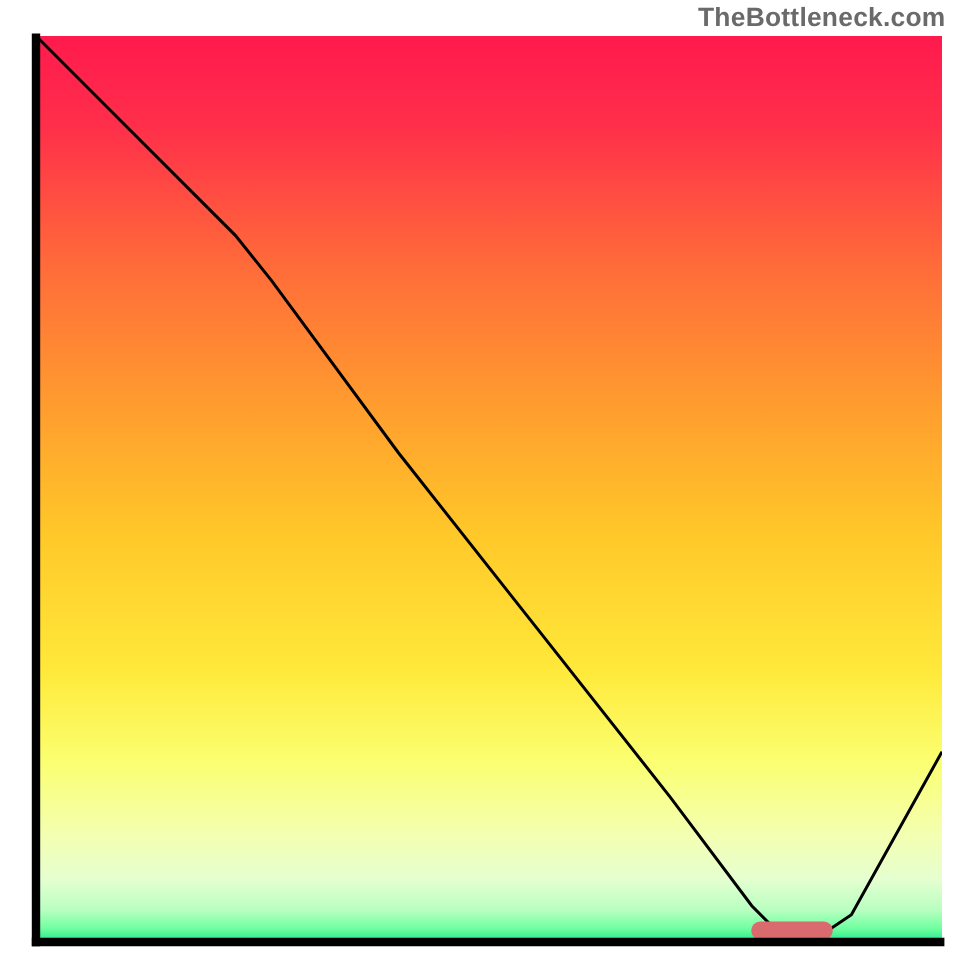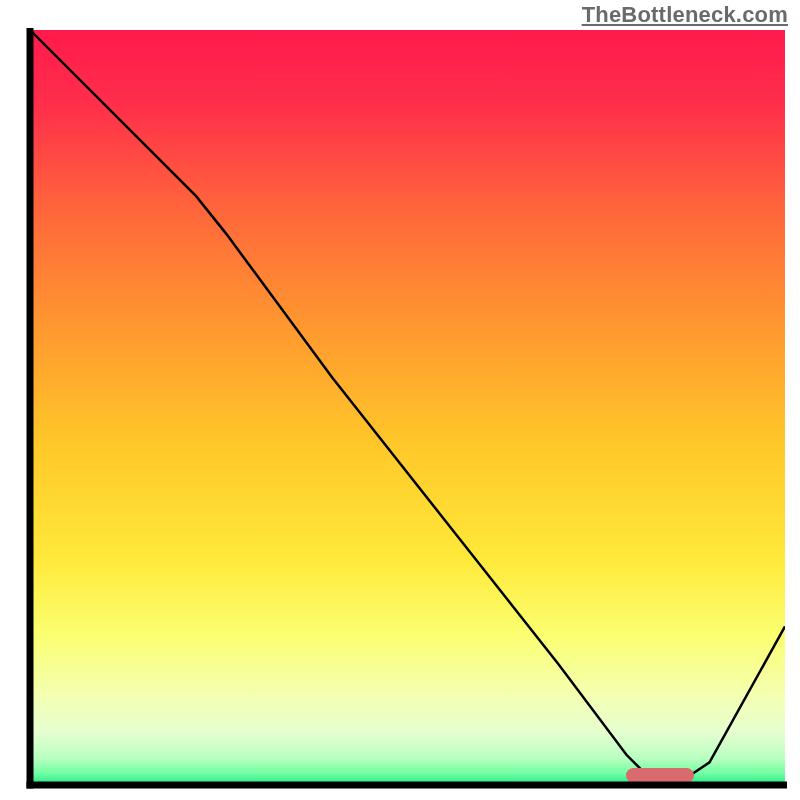--- a/index.html
+++ b/index.html
@@ -17,21 +17,20 @@
     height: 800px;
   }
   #attribution {
     position: absolute;
     top: 2px;
     right: 12px;
     font-size: 22px;
     font-weight: bold;
     color: #6a6a6a;
     letter-spacing: 0.2px;
-    text-decoration: underline;
   }
   #plot-area {
     position: absolute;
     left: 30px;
     top: 30px;
     width: 755px;
     height: 755px;
     box-sizing: border-box;
   }
   #gradient {

